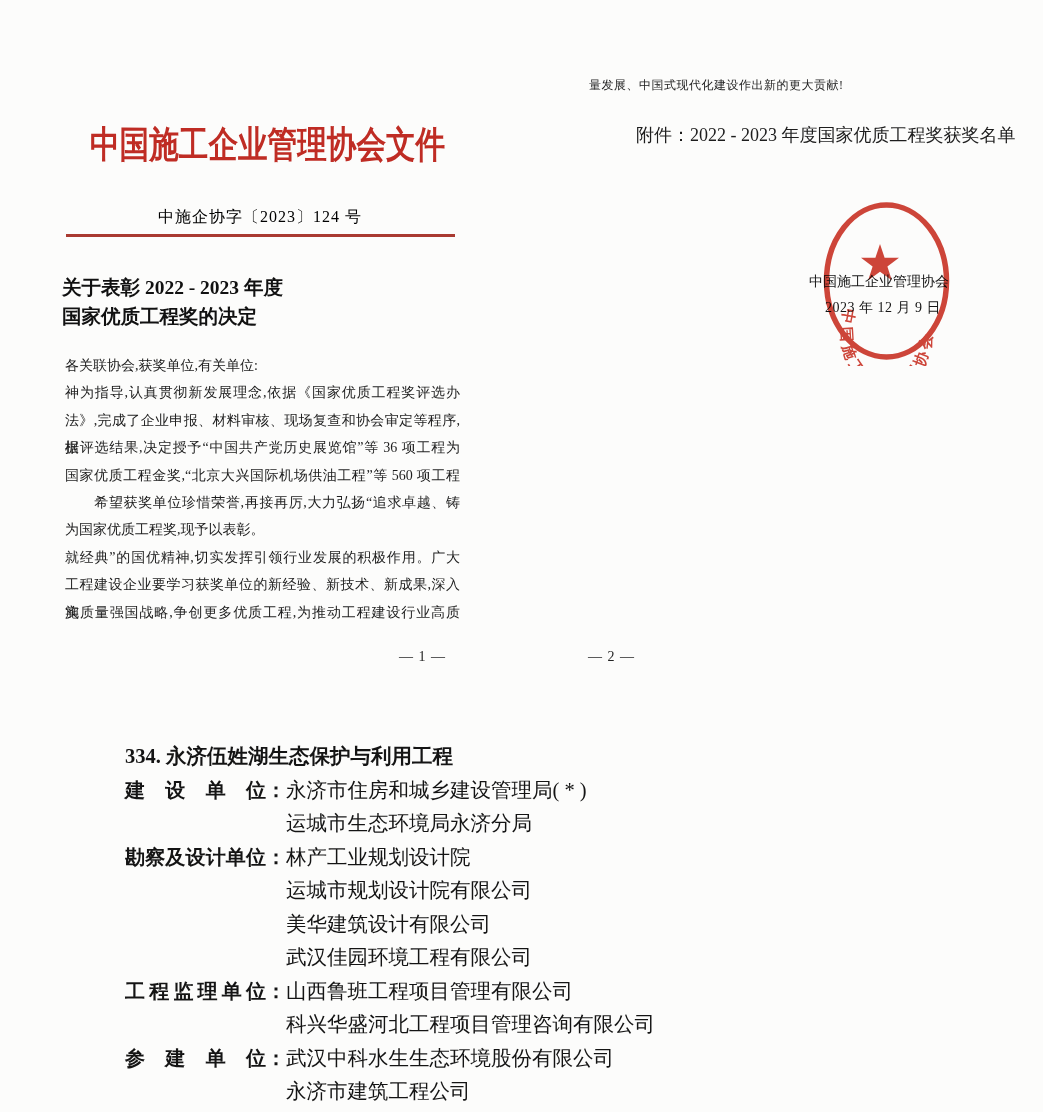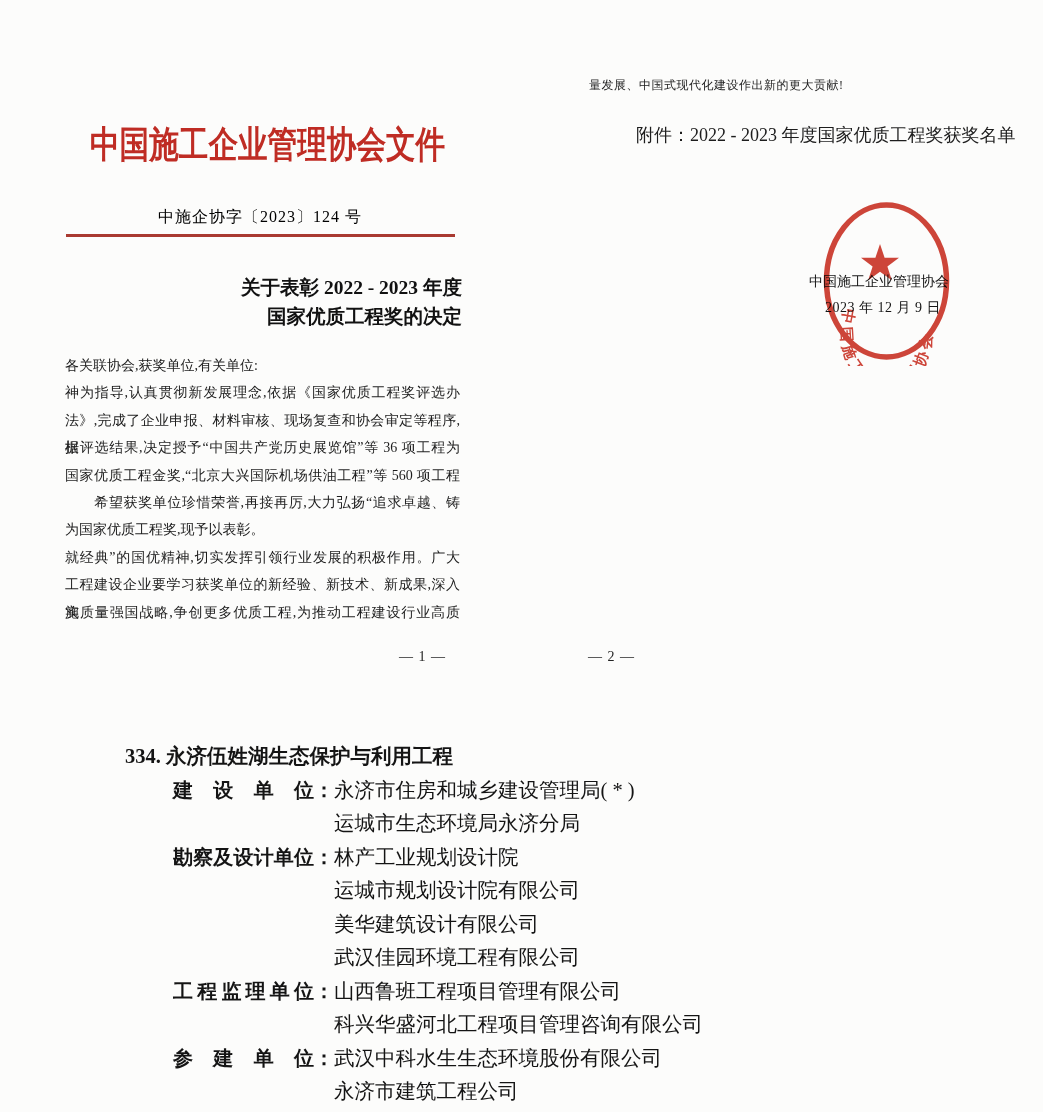--- a/index.html
+++ b/index.html
@@ -18,21 +18,21 @@
   .doc-no {
     position:absolute; left:60px; top:207px; width:400px;
     text-align:center; font-size:16px; color:#000000; letter-spacing:1px;
   }
   .red-rule {
     position:absolute; left:66px; top:234px; width:389px; height:2.5px;
     background:#a93a31;
   }
   .dec-title {
     position:absolute; left:62px; top:273px; width:400px;
-    text-align:right; font-size:19.5px; font-weight:700;
+    text-align:left; font-size:19.5px; font-weight:700;
     line-height:29px; color:#111;
   }
   .body {
     position:absolute; left:65px; top:352px; width:395px;
     font-size:14px; line-height:27.4px; color:#1d1d1d;
   }
   .bl { height:27.4px; overflow:visible; }
   .bl.j { text-align:justify; text-align-last:justify; }
   .pn { position:absolute; top:649px; font-size:14px; color:#222; letter-spacing:1px; white-space:nowrap; }
   .pn1 { left:399px; }
@@ -45,21 +45,21 @@
   .seal { position:absolute; left:818px; top:198px; mix-blend-mode:multiply; opacity:0.92; }
   
   .entry {
     position:absolute; left:125px; top:740px; width:700px;
     font-size:20.5px; line-height:33.5px; color:#141414;
   }
   .entry-title { font-weight:700; white-space:nowrap; }
   .row { display:flex; align-items:flex-start; }
   .lbl {
     flex:0 0 141px; font-weight:700; font-size:20px;
-    text-align:justify; text-align-last:justify;margin-left:48px;
+    text-align:justify; text-align-last:justify;
   }
   .col { flex:0 0 16px; font-weight:700; font-size:20px; overflow:visible; }
   .vals { flex:1 1 auto; }
   .vals div { white-space:nowrap; }
 </style>
 </head>
 <body>
 
 <div class="canvas">
 

